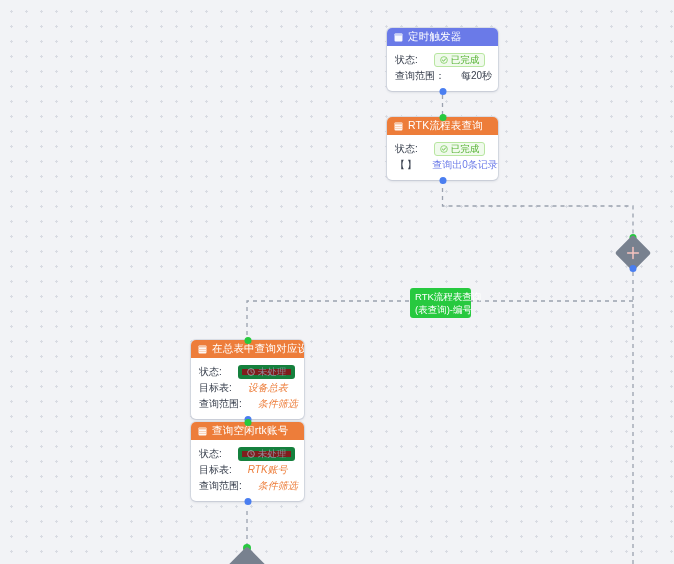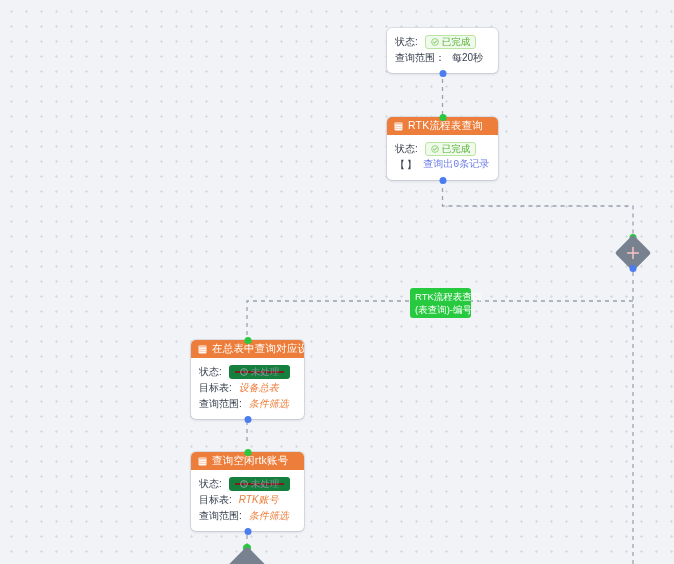--- a/index.html
+++ b/index.html
@@ -72,21 +72,21 @@
     padding: 6px 8px 7px 8px;
     font-size: 10px;
     color: #39404e;
     line-height: 16px;
   }
 
   .row {
     white-space: nowrap;
     display: flex;
     align-items: center;
-    gap: 7px;
+    gap: 16px;
     height: 16px;
   }
 
   .row-key { color: #39404e; }
   .row-val-orange { color: #ed7d3a; font-style: italic; }
 
   
   .badge {
     display: inline-flex;
     align-items: center;
@@ -98,28 +98,28 @@
     line-height: 1;
     white-space: nowrap;
   }
   .badge.done {
     background: #f0faec;
     border: 1px solid #b8e6a0;
     color: #52b02f;
   }
   .badge.pending {
     background: #7f1d1d;
-    border: 6px solid #15803d;
+    border: 4px solid #15803d;
     color: #8a919e;
   }
   .badge svg { display: block; }
 
   
   .bracket { color: #39404e; letter-spacing: -.5px; }
-  .link-text { color: #6a7ae8; font-family: Liberation Mono, monospace; }
+  .link-text { color: #6a7ae8; }
 
   
   .port {
     position: absolute;
     width: 7px; height: 7px;
     border-radius: 50%;
     left: 50%;
     transform: translateX(-50%);
   }
   .port.in  { background: #27c93f; top: -3.5px; }
@@ -210,20 +210,27 @@
 
       <path d="M633 301 L247 301 L247 338"></path>
 
       <path d="M247 405 L247 441"></path>
 
       <path d="M247 511 L247 546"></path>
     </g>
   </svg>
 
   <div class="node" style="left:387px; top:28px; width:111px;">
+    <div class="node-head blue">
+      <svg class="head-icon" viewBox="0 0 10 10">
+        <rect x="0.6" y="0.6" width="8.8" height="8.8" rx="1.2" fill="#ffffff" opacity="0.95"></rect>
+        <rect x="0.6" y="0.6" width="8.8" height="2.4" rx="1.2" fill="#c9d0f6"></rect>
+      </svg>
+      <span>定时触发器</span>
+    </div>
     <div class="node-body">
       <div class="row">
         <span class="row-key">状态:</span>
         <span class="badge done">
           <svg width="8" height="8" viewBox="0 0 10 10">
             <circle cx="5" cy="5" r="4.2" fill="none" stroke="#7fce5e" stroke-width="1"></circle>
             <path d="M3 5.1 L4.4 6.5 L7.1 3.5" fill="none" stroke="#52b02f" stroke-width="1.1" stroke-linecap="round" stroke-linejoin="round"></path>
           </svg>
           <span>已完成</span>
         </span>
@@ -298,21 +305,21 @@
         <span class="row-val-orange">设备总表</span>
       </div>
       <div class="row">
         <span class="row-key">查询范围:</span>
         <span class="row-val-orange">条件筛选</span>
       </div>
     </div>
     <div class="port out"></div>
   </div>
 
-  <div class="node" style="left:191px; top:452px; width:113px;">
+  <div class="node" style="left:191px; top:422px; width:113px;">
     <div class="port in"></div>
     <div class="node-head orange">
       <svg class="head-icon" viewBox="0 0 10 10">
         <rect x="0.6" y="0.6" width="8.8" height="8.8" rx="1.2" fill="#ffffff" opacity="0.95"></rect>
         <rect x="0.6" y="0.6" width="8.8" height="2.3" rx="1.2" fill="#f6c1a0"></rect>
         <rect x="0.6" y="4.6" width="8.8" height="0.8" fill="#f6c1a0"></rect>
         <rect x="0.6" y="6.6" width="8.8" height="0.8" fill="#f6c1a0"></rect>
       </svg>
       <span>查询空闲rtk账号</span>
     </div>

